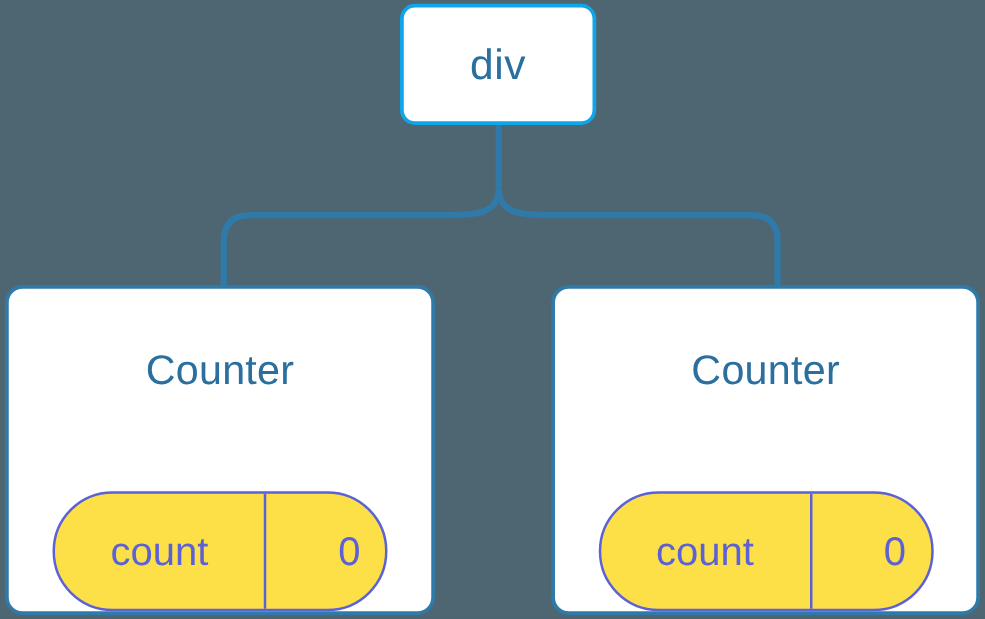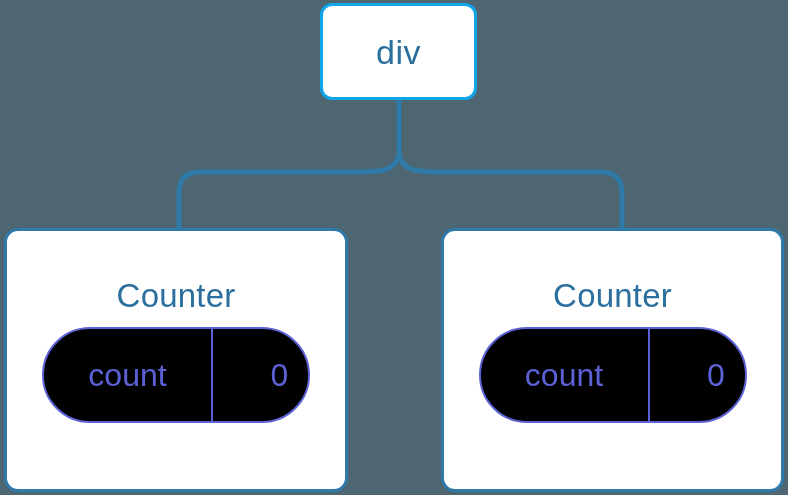--- a/index.html
+++ b/index.html
@@ -54,20 +54,21 @@
     position: absolute;
     top: 228px;
     height: 264px;
     box-sizing: border-box;
     background: #ffffff;
     border: 3px solid #2f7aa8;
     border-radius: 14px;
     display: flex;
     flex-direction: column;
     align-items: center;
+    justify-content: space-between;
   }
   .card-left  { left: 4px;   width: 344px; }
   .card-right { left: 441px; width: 343px; }
 
   .card-title {
     margin-top: 48px;
     font-size: 33px;
     color: #2a6f9e;
     line-height: 1;
     letter-spacing: 0.2px;
@@ -75,21 +76,21 @@
   
   .capsule {
     margin-top: 15px;
     height: 96px;
     width: 268px;
     box-sizing: border-box;
     border: 2px solid #5c62d6;
     border-radius: 48px;
     display: flex;
     align-items: stretch;
-    background: #000000;
+    background: #fde047;
     gap: 38px;
   }
   .capsule-key {
     flex: 0 0 167px;
     display: flex;
     align-items: center;
     justify-content: center;
     border-right: 2px solid #5c62d6;
   }
   .capsule-val {

